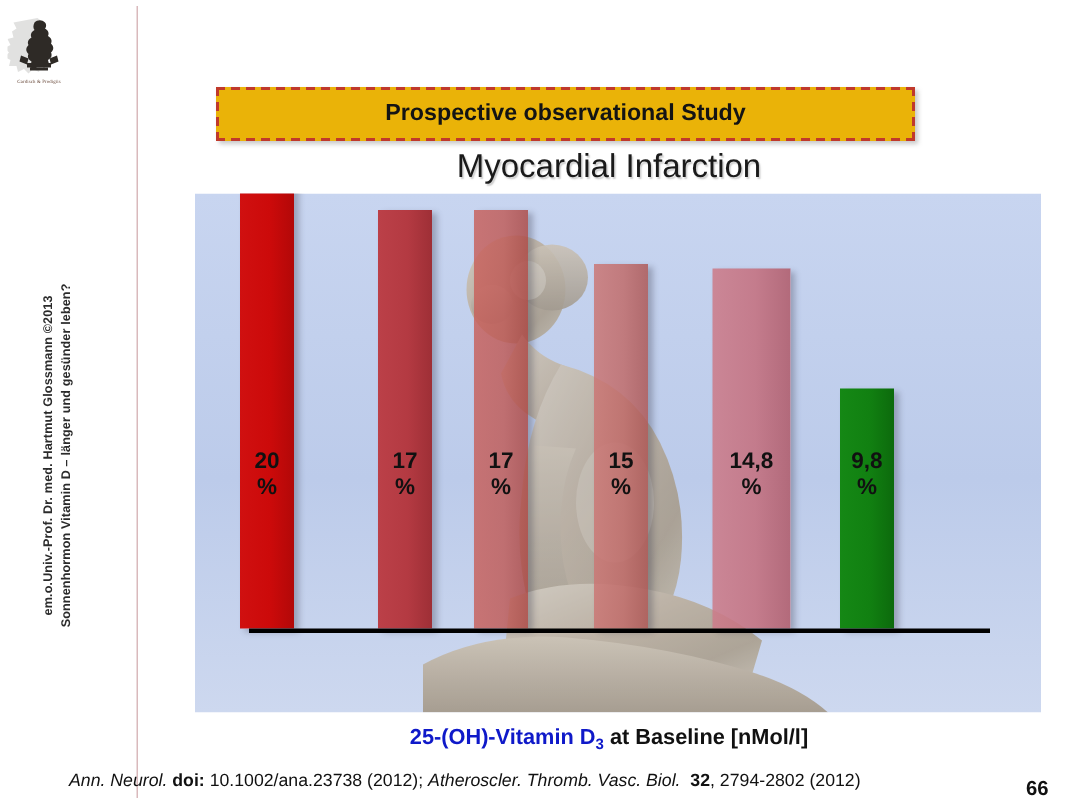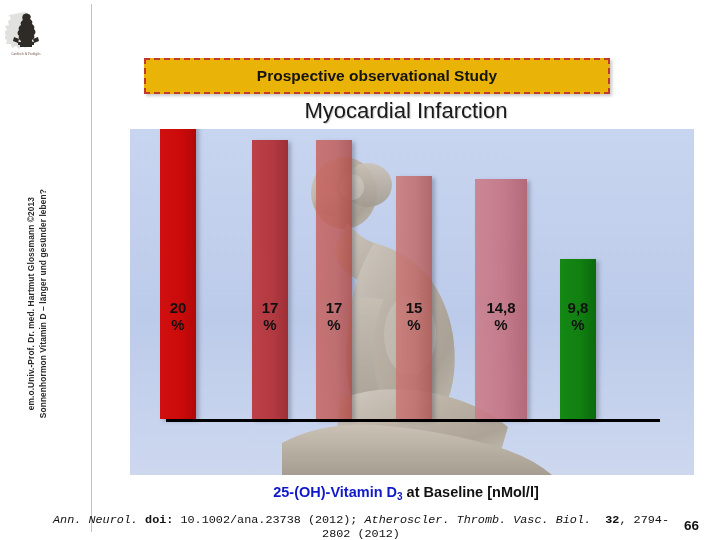--- a/index.html
+++ b/index.html
@@ -113,22 +113,22 @@
   }
 
   .axis-title{
     position:absolute;left:92px;top:484px;width:628px;text-align:center;
     font-size:14.5px;font-weight:bold;color:#111;
   }
   .axis-title .blue{color:#0f19c9;}
   .axis-title sub{font-size:10px;vertical-align:-3px;}
 
   .citation{
-    position:absolute;left:46px;top:513px;width:630px;text-align:center;
-    font-size:11.8px;color:#111;font-family:Liberation Mono, monospace;
+    position:absolute;left:46px;top:513px;width:630px;text-align:left;
+    font-size:11.8px;color:#111;
   }
   .citation i{font-style:italic;}
   .citation b{font-weight:bold;}
 
   .pageno{
     position:absolute;left:684px;top:518px;
     font-size:13.5px;font-weight:bold;color:#111;
   }
 </style>
 </head>

